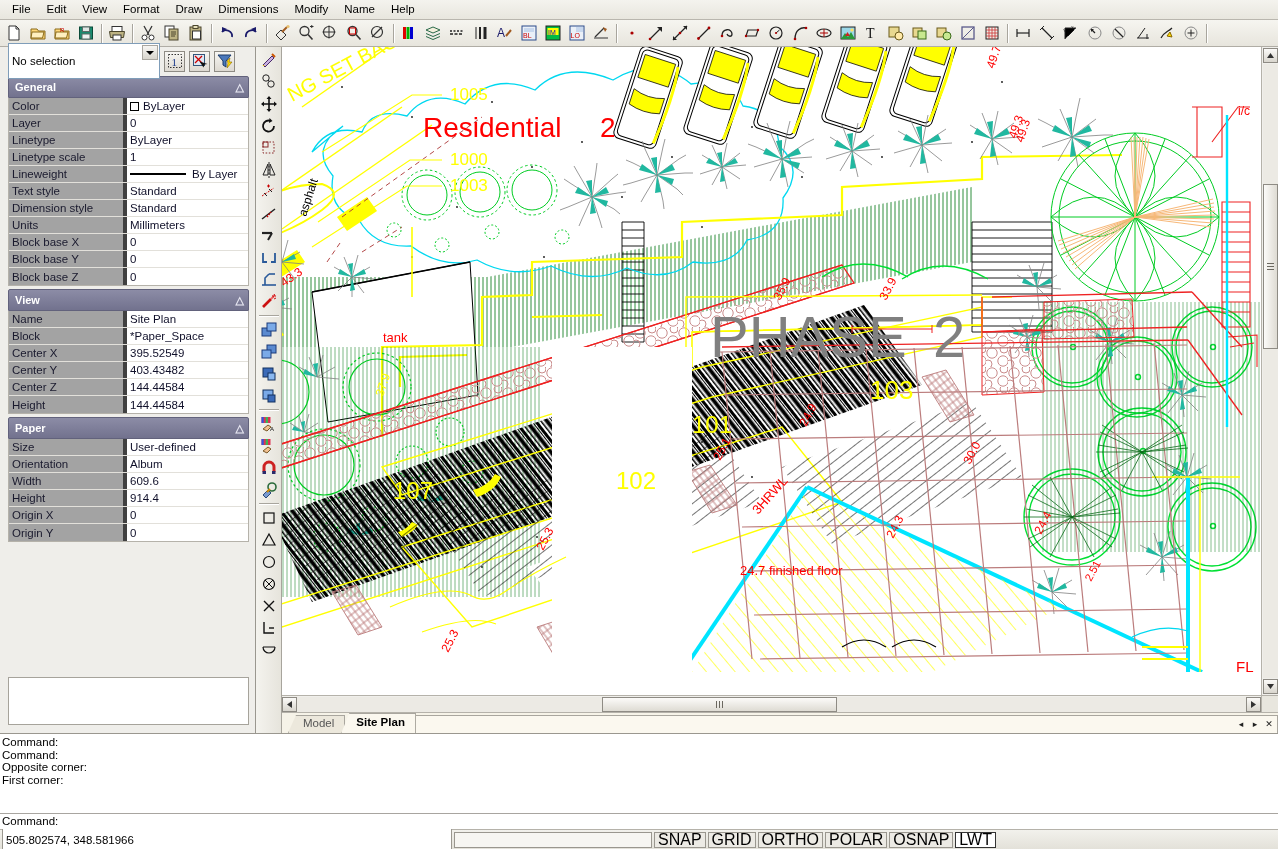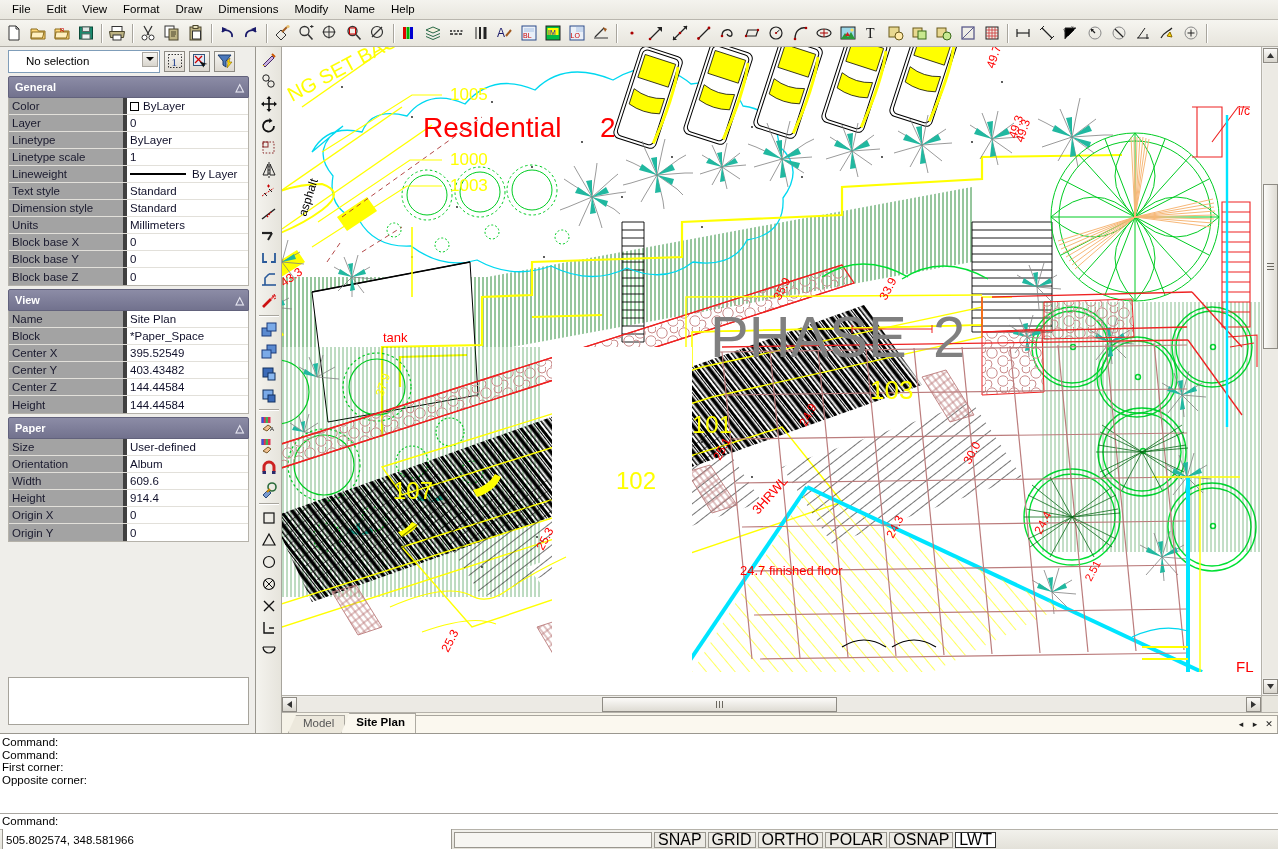--- a/index.html
+++ b/index.html
@@ -61,24 +61,24 @@
     background: #efeeea;
     border-right: 1px solid #9a978f;
     display: flex; flex-direction: column;
     position: relative;
   }
   .selrow {
     height: 26px; display: flex; align-items: center;
     padding: 2px 3px 0 8px; gap: 4px;
   }
   .selcombo {
-    width: 152px; height: 23px;
+    width: 152px; height: 36px;
     background: #fff; border: 1px solid #7f9db9;
     display: flex; align-items: center;
-    font-size: 11.5px; padding-left: 17px;
+    font-size: 11.5px; padding-left: 3px;
     position: relative;
     text-align: center;
   }
   .selcombo .arrowbox {
     position: absolute; right: 1px; top: 1px;
     width: 16px; height: 15px;
     background: linear-gradient(to bottom, #f7f6f3, #d8d5cd);
     border: 1px solid #aaa7a0;
     display: flex; align-items: center; justify-content: center;
   }
@@ -1677,22 +1677,22 @@
           <div class="tn">✕</div>
         </div>
       </div>
     </div>
   </div>
 
   <div class="cmdwrap">
     <div class="cmdhist">
       <div>Command:</div>
       <div>Command:</div>
+      <div>Opposite corner:</div>
       <div>First corner:</div>
-      <div>Opposite corner:</div>
     </div>
     <div class="cmdprompt">Command:</div>
   </div>
 
   <div class="statusbar">
     <div class="coordbox">505.802574,  348.581966</div>
     <div class="cmdinput"></div>
     <div class="togglebtn">SNAP</div>
     <div class="togglebtn">GRID</div>
     <div class="togglebtn">ORTHO</div>

